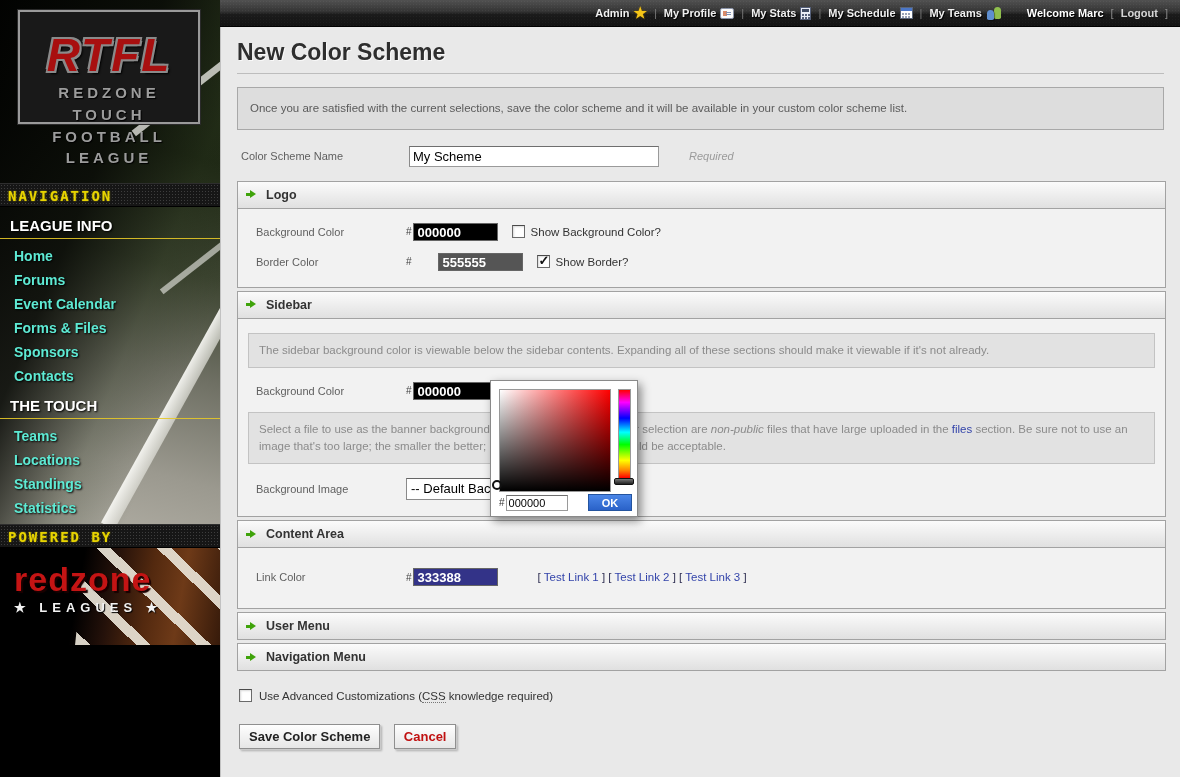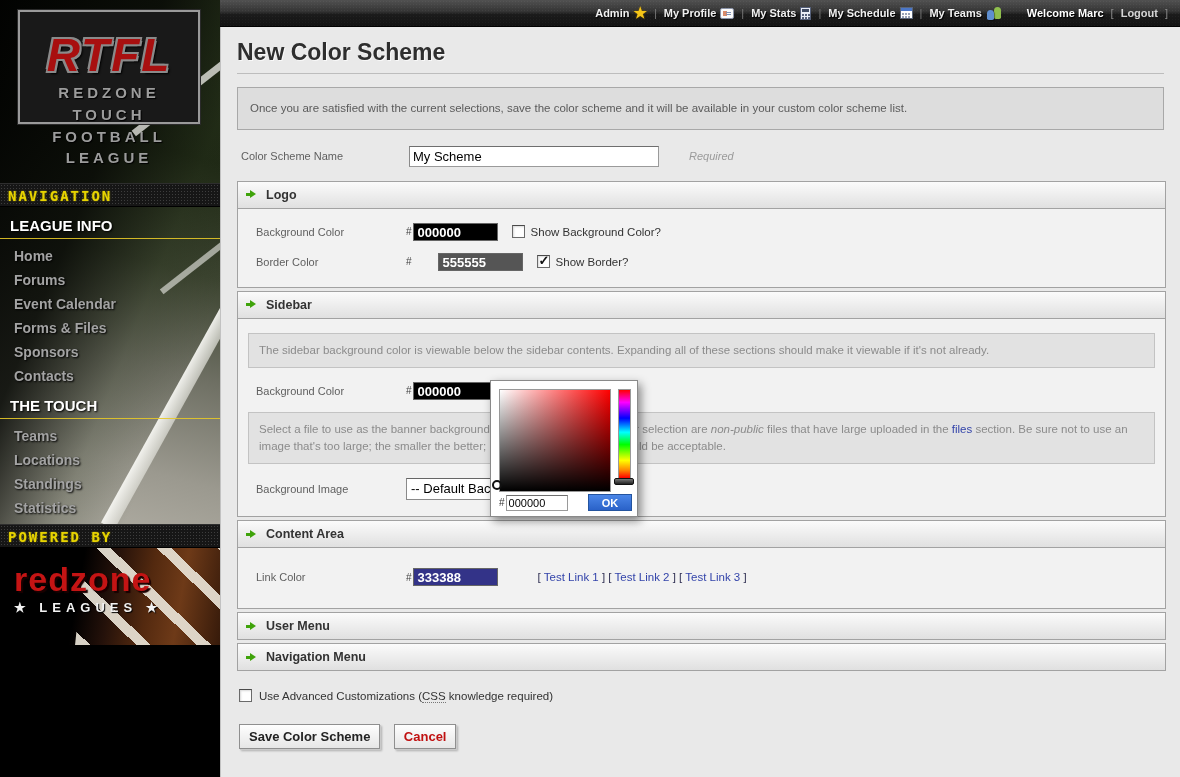--- a/index.html
+++ b/index.html
@@ -31,21 +31,21 @@
     background-size:3px 3px;
     border-top:1px solid #2e2e2e; border-bottom:1px solid #000;
     text-shadow:0 0 2px rgba(232,212,0,0.6);
   }
   .strip-nav { top:183px; }
   .strip-powered { top:524px; }
 
   .side-menu { position:absolute; left:0; top:208px; width:220px; }
   .menu-heading { color:#fff; font-size:15px; font-weight:bold; padding:9px 0 4px 10px; text-shadow:1px 1px 2px #000;
     border-bottom:1px solid rgba(230,200,40,0.9); margin-bottom:5px; }
-  .nav-item { color:#a3a3a3; font-size:14px; font-weight:bold; padding:4px 16px 4px 14px; text-shadow:1px 1px 2px #000; cursor:pointer; }
+  .nav-item { color:#5eead4; font-size:14px; font-weight:bold; padding:4px 16px 4px 14px; text-shadow:1px 1px 2px #000; cursor:pointer; }
 
   .brand-box { position:absolute; left:0; top:548px; width:220px; height:97px; overflow:hidden;
     background:linear-gradient(100deg, #000 0%, #000 36%, #24110a 50%, #53290f 66%, #6e3a18 80%, #361a0a 100%); }
   .laces { position:absolute; right:-20px; top:-16px; width:160px; height:140px; opacity:0.92; transform:rotate(6deg);
     background:repeating-linear-gradient(38deg, transparent 0 15px, #e9e3d6 15px 25px, transparent 25px 42px); }
   .brand-text { position:absolute; left:14px; top:14px; }
   .brand-name { font-size:34px; font-weight:bold; letter-spacing:1px; color:#c41414; line-height:1; text-shadow:2px 2px 1px #1a0000; }
   .brand-sub { margin-top:4px; font-size:13px; font-weight:bold; letter-spacing:5px; color:#f2f2f2; text-shadow:1px 1px 1px #000; }
 
   

